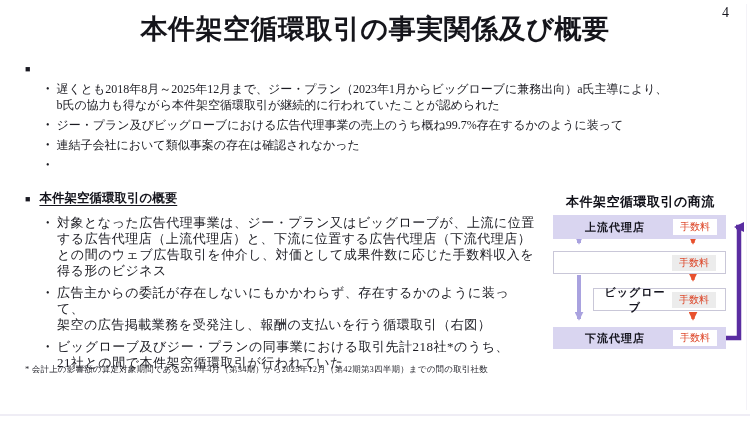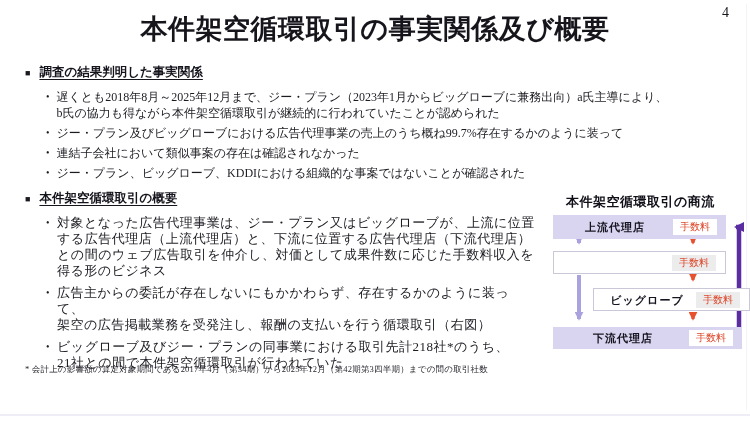--- a/index.html
+++ b/index.html
@@ -40,22 +40,22 @@
   
   .diagram { position:absolute; left:552px; top:193px; width:214px; height:168px;
              font-family:"Liberation Sans","DejaVu Sans",sans-serif; }
   .dg-title { position:absolute; left:14px; top:0; font-size:13px; font-weight:700;
               letter-spacing:0.5px; color:#101018; }
   .dg-box { position:absolute; left:1px; width:173px; }
   .dg-box.lav { background:#d9d5f0; }
   .dg-box.wht { background:#ffffff; border:1px solid #c9c7d8; box-sizing:border-box; }
   .b1 { top:22px;  height:24px; }
   .b2 { top:58px;  height:23px; }
-  .b3 { top:95px;  height:23px; left:41px; width:157px; }
-  .b4 { top:134px; height:22px;padding-left:16px; }
+  .b3 { top:95px;  height:23px; left:41px; width:133px; }
+  .b4 { top:134px; height:22px; }
   .dg-label { position:absolute; left:0; right:58px; top:50%; transform:translateY(-50%);
               text-align:center; font-size:11px; font-weight:700; letter-spacing:1px; color:#15151f;margin-left:9px; }
   .fee { position:absolute; right:9px; top:50%; transform:translateY(-50%);
          width:44px; height:16px; line-height:16px; text-align:center;
          font-size:10px; font-weight:400; color:#dc4224; }
   .fee-w { background:#ffffff; }
   .fee-g { background:#ececec; }
   svg.arrows { position:absolute; left:0; top:0; }
 </style>
 </head>
@@ -64,39 +64,37 @@
 <div class="slide">
   <div class="edge-bottom"></div>
   <div class="edge-right"></div>
 
   <div class="page-number">4</div>
   <h1 class="title">本件架空循環取引の事実関係及び概要</h1>
 
   <section class="sec sec1">
     <div class="sec-head">
       <span class="sq">■</span>
-      <span class="sec-title">調査の結果判明した事実関係</span>
     </div>
     <div class="bullets">
       <div class="bullet">
         <span class="dot">•</span>
         <span class="bt">遅くとも2018年8月～2025年12月まで、ジー・プラン（2023年1月からビッグローブに兼務出向）a氏主導により、
 b氏の協力も得ながら本件架空循環取引が継続的に行われていたことが認められた</span>
       </div>
       <div class="bullet">
         <span class="dot">•</span>
         <span class="bt">ジー・プラン及びビッグローブにおける広告代理事業の売上のうち概ね99.7%存在するかのように装って</span>
       </div>
       <div class="bullet">
         <span class="dot">•</span>
         <span class="bt">連結子会社において類似事案の存在は確認されなかった</span>
       </div>
       <div class="bullet">
         <span class="dot">•</span>
-        <span class="bt">ジー・プラン、ビッグローブ、KDDIにおける組織的な事案ではないことが確認された</span>
       </div>
     </div>
   </section>
 
   <section class="sec sec2">
     <div class="sec-head">
       <span class="sq">■</span>
       <span class="sec-title">本件架空循環取引の概要</span>
     </div>
     <div class="bullets">

